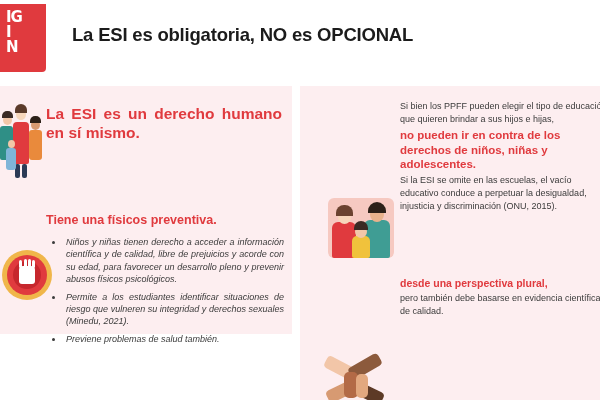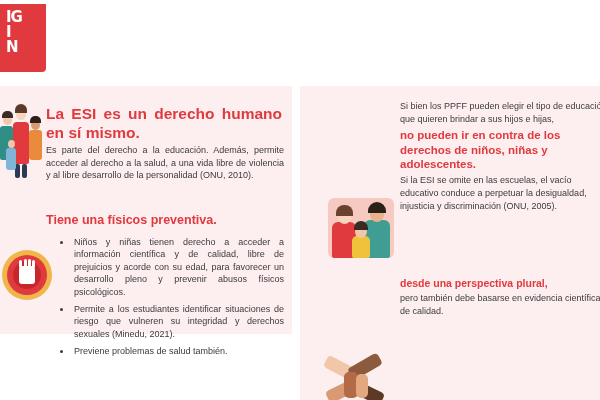--- a/index.html
+++ b/index.html
@@ -100,21 +100,22 @@
     width: 230px;
     font-size: 9px;
     color: #3b3b3b;
     line-height: 12.4px;
   }
   .l-list li {
     margin-bottom: 5px;
     padding-left: 2px;
     text-align: justify;
     list-style: disc;
-    margin-left: 18px;
+    margin-left: 10px;
+    font-style: italic;
   }
 
   
   .r-block-1 {
     position: absolute;
     left: 100px; top: 14px;
     width: 210px;
     font-size: 9px;
     color: #3b3b3b;
     line-height: 13px;
@@ -229,26 +230,26 @@
 <div class="page">
 
   <div class="header">
     <div class="logo-box">
       <div class="logo-glyph">
         <span>IG</span>
         <span>I</span>
         <span>N</span>
       </div>
     </div>
+    <div class="header-title">La ESI es obligatoria, NO es OPCIONAL</div>
   </div>
 
   <div class="panel-left">
 
     <div class="l-heading-1">La ESI es un derecho humano en sí mismo.</div>
-    <div class="l-body-1">Es parte del derecho a la educación. Además, permite acceder al derecho a la salud, a una vida libre de violencia y al libre desarrollo de la personalidad (ONU, 2010).</div>
     <div class="l-heading-2">Tiene una físicos preventiva.</div>
 
     <ul class="l-list">
       <li>Niños y niñas tienen derecho a acceder a información científica y de calidad, libre de prejuicios y acorde con su edad, para favorecer un desarrollo pleno y prevenir abusos físicos psicológicos.</li>
       <li>Permite a los estudiantes identificar situaciones de riesgo que vulneren su integridad y derechos sexuales (Minedu, 2021).</li>
       <li>Previene problemas de salud también.</li>
     </ul>
   </div>
 
   <div class="ill-family-left">
@@ -296,21 +297,21 @@
       <div style="position:absolute; left:42px; top:10px; width:18px; height:11px; background:#2c2018; border-radius:9px 9px 0 0;"></div>
 
       <div style="position:absolute; left:26px; top:44px; width:18px; height:22px; background:#f0c23c; border-radius:5px 5px 2px 2px;"></div>
       <div style="position:absolute; left:29px; top:33px; width:12px; height:13px; background:#f2c6a8; border-radius:50%;"></div>
       <div style="position:absolute; left:28px; top:29px; width:14px; height:9px; background:#3a2a24; border-radius:7px 7px 0 0;"></div>
     </div>
 
     <div class="r-block-1">
       <span>Si bien los PPFF pueden elegir el tipo de educación que quieren brindar a sus hijos e hijas,</span>
       <span class="emph">no pueden ir en contra de los derechos de niños, niñas y adolescentes.</span>
-      <span>Si la ESI se omite en las escuelas, el vacío educativo conduce a perpetuar la desigualdad, injusticia y discriminación (ONU, 2005).</span>
+      <span>Si la ESI se omite en las escuelas, el vacío educativo conduce a perpetuar la desigualdad, injusticia y discriminación (ONU, 2015).</span>
     </div>
 
     <div class="ill-arms">
       <div class="arm" style="left:2px; top:4px; width:34px; height:13px; background:#f2c6a8; transform:rotate(28deg);"></div>
       <div class="arm" style="left:26px; top:2px; width:34px; height:13px; background:#8c5a3c; transform:rotate(-30deg);"></div>
       <div class="arm" style="left:4px; top:26px; width:34px; height:13px; background:#d79a72; transform:rotate(-26deg);"></div>
       <div class="arm" style="left:28px; top:28px; width:34px; height:13px; background:#5d3a26; transform:rotate(26deg);"></div>
       <div class="arm" style="left:22px; top:14px; width:14px; height:26px; background:#b36a46; border-radius:5px;"></div>
       <div class="arm" style="left:34px; top:16px; width:12px; height:24px; background:#e2a87f; border-radius:5px;"></div>
     </div>

